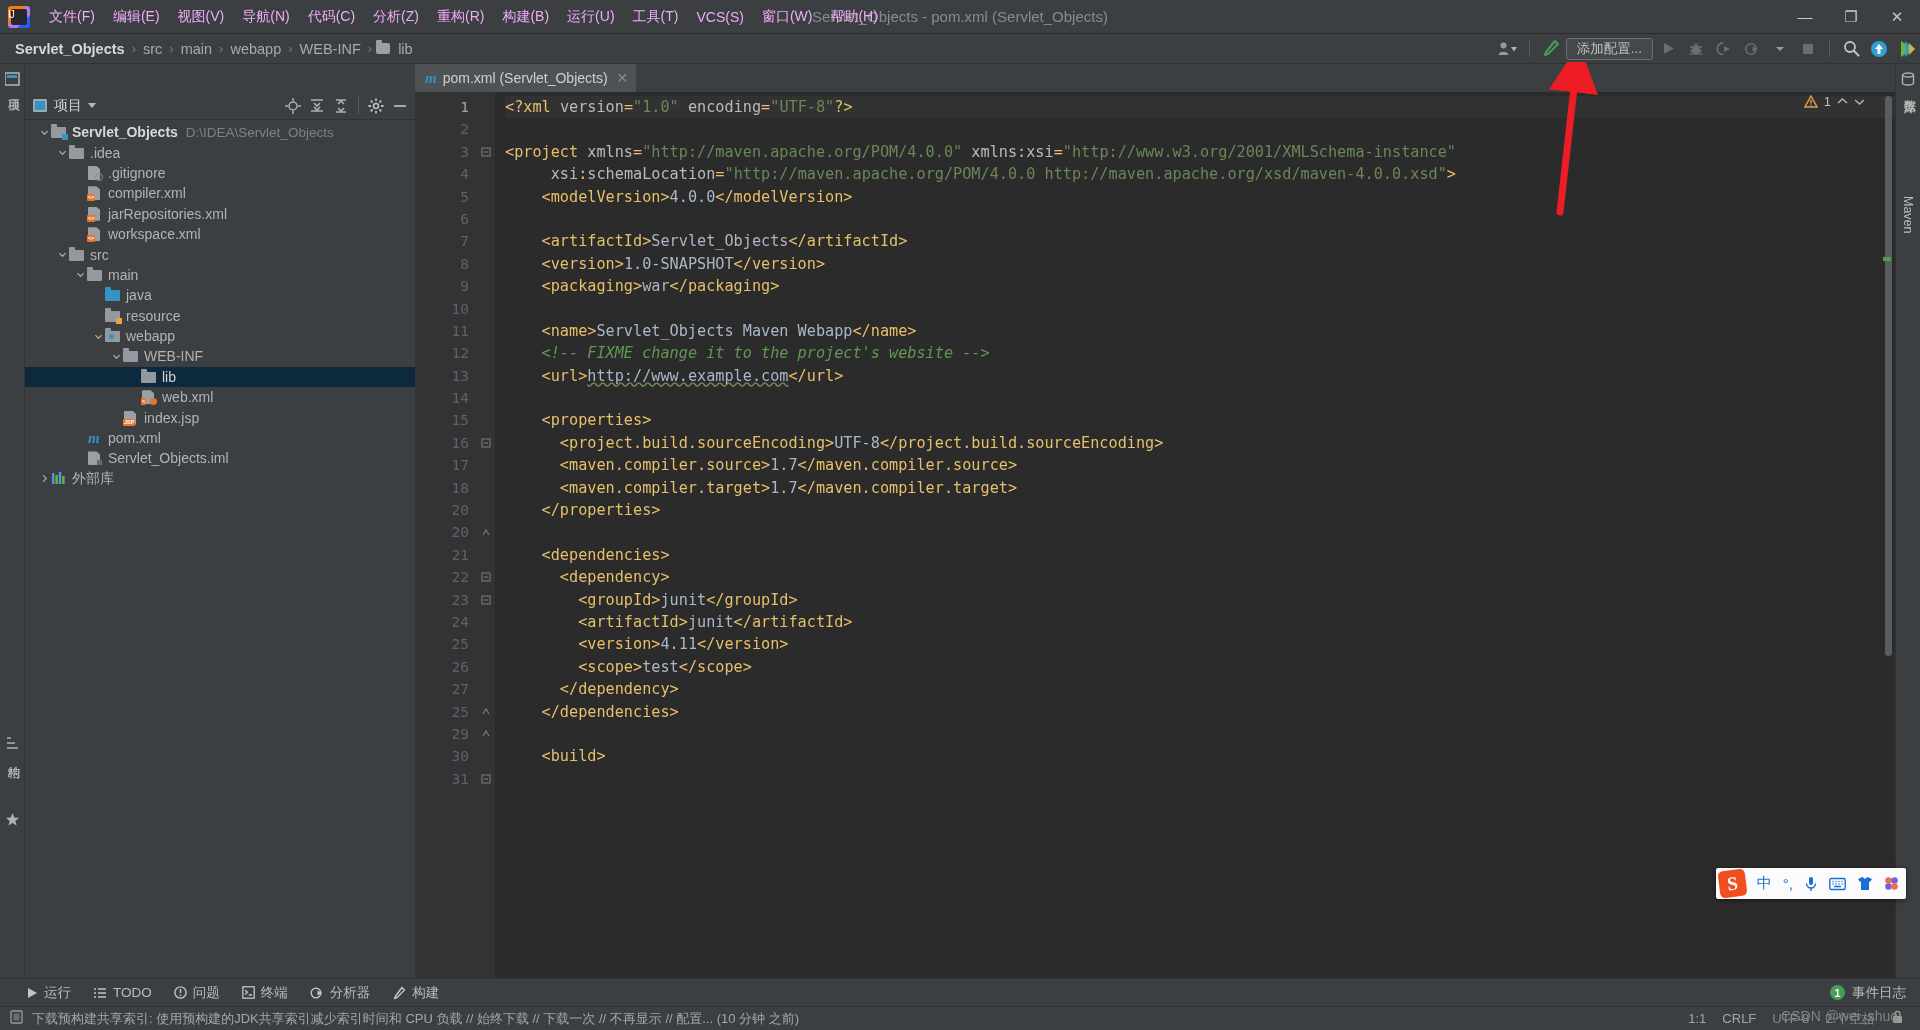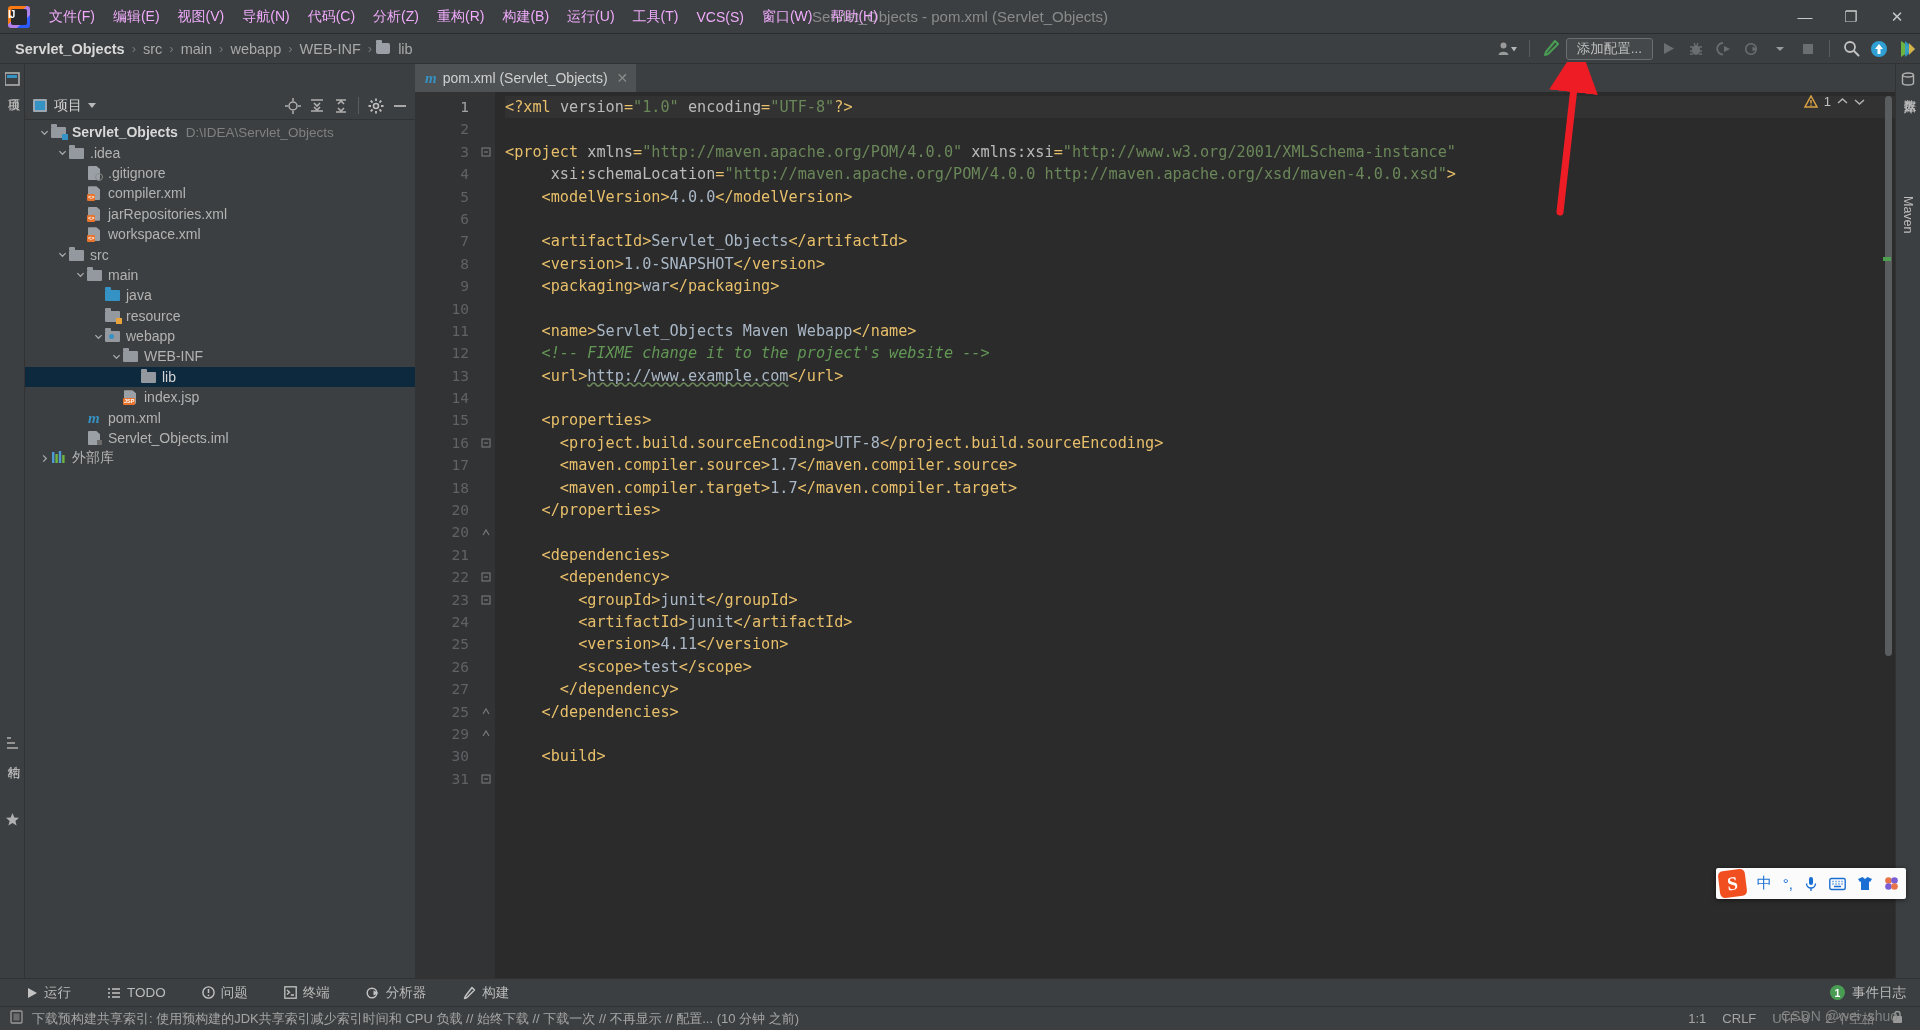--- a/index.html
+++ b/index.html
@@ -15,21 +15,21 @@
   
   .menubar {
     height: 34px; background: #3c3f41; display: flex; align-items: center;
     position: relative; flex: 0 0 34px;
     border-bottom: 1px solid #2b2b2b;
   }
   .ij-logo { width: 22px; height: 22px; margin: 0 10px 0 8px; position: relative; flex: 0 0 auto; }
   .ij-logo .sq { position: absolute; inset: 0; border-radius: 3px;
      background: linear-gradient(135deg,#f97a12 0%,#f97a12 42%,#b07ee7 43%,#b07ee7 70%,#2d5bff 71%,#2d5bff 100%); }
   .ij-logo .inner { position:absolute; left:3px; top:3px; right:3px; bottom:3px; background:#27282c; border-radius:2px;}
-  .ij-logo .ij { position:absolute; left:0; right:8px; top:3px; text-align:left; color:#fff; font-size:10px; font-weight:bold; letter-spacing:-1px;}
+  .ij-logo .ij { position:absolute; left:0; right:8px; top:3px; text-align:left; color:#fff; font-size:10px; font-weight:normal; letter-spacing:-1px;}
   .menu-item { font-size: 14px; color: #f0abfc; padding: 4px 9px; cursor: default; white-space: nowrap; }
   .win-title {
     position: absolute; left: 0; right: 0; text-align: center;
     font-size: 15px; color: #8a8a8a; pointer-events: none;
   }
   .win-btns { margin-left: auto; display: flex; align-items: center; height: 100%; z-index:3; }
   .win-btn { width: 46px; height: 34px; display: flex; align-items: center; justify-content: center;
      color: #c8c8c8; font-size: 15px; }
 
   
@@ -480,20 +480,30 @@
             </span>
             <span class="tname">WEB-INF</span>
           </div>
           <div class="trow sel">
             <span style="width: 102px; flex: 0 0 102px;"></span>
             <span class="arrow"></span>
             <span class="ticon">
               <span class="fold"></span>
             </span>
             <span class="tname">lib</span>
+          </div>
+          <div class="trow">
+            <span style="width: 102px; flex: 0 0 102px;"></span>
+            <span class="arrow"></span>
+            <span class="ticon">
+              <span class="fileic"></span>
+              <span class="badge">&lt;</span>
+              <span style="position:absolute;right:0;bottom:0;width:7px;height:7px;border-radius:50%;background:#e8732c;"></span>
+            </span>
+            <span class="tname">web.xml</span>
           </div>
           <div class="trow">
             <span style="width: 84px; flex: 0 0 84px;"></span>
             <span class="arrow"></span>
             <span class="ticon">
               <span class="fileic"></span>
               <span class="badge">JSP</span>
             </span>
             <span class="tname">index.jsp</span>
           </div>
@@ -712,21 +722,21 @@
             <ellipse cx="7" cy="3" rx="5.5" ry="2" fill="none" stroke="#b0b0b0" stroke-width="1.4"></ellipse>
             <path d="M1.5 3v8c0 1.1 2.5 2 5.5 2s5.5-.9 5.5-2V3" fill="none" stroke="#b0b0b0" stroke-width="1.4"></path>
           </svg>
       </div>
       <div class="strip-vtext" style="top:26px;">数据库</div>
       <div class="strip-vtext" style="top:132px;">Maven</div>
     </div>
   </div>
 
   <div class="bottom-bar">
-    <div id="bottom-items" style="display:flex;gap:36px;">
+    <div id="bottom-items" style="display:flex;gap:22px;">
         <div class="bb-item">
           <span style="display: flex; align-items: center;">
             <svg width="12" height="12" viewBox="0 0 12 12">
               <path d="M2 1 L11 6 L2 11 Z" fill="#c3c3c3"></path>
             </svg>
           </span>
           <span>运行</span>
         </div>
         <div class="bb-item">
           <span style="display: flex; align-items: center;">

